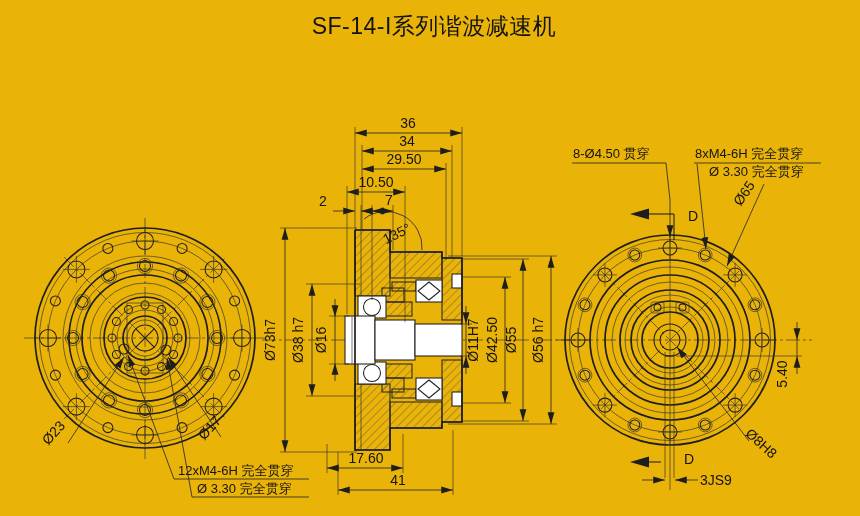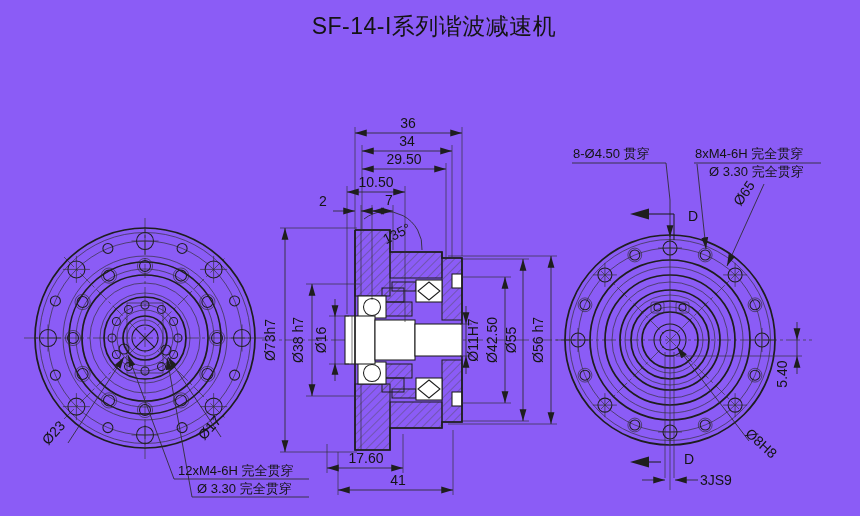--- a/index.html
+++ b/index.html
@@ -1,16 +1,16 @@
 <!DOCTYPE html>
 <html><head>
 <meta charset="utf-8">
 <style>
   html,body{margin:0;padding:0;background:#ffffff;}
-  .stage{width:860px;height:516px;position:relative;background:#8b5cf6;overflow:hidden;}
+  .stage{width:860px;height:516px;position:relative;background:#eab308;overflow:hidden;}
   svg{display:block;}
   text{fill:#141414;font-family:"Liberation Sans","DejaVu Sans",sans-serif;}
   .title-text{font-size:23px;letter-spacing:0.5px;}
   .dimtext{font-size:14px;}
   .note{font-size:13px;}
   .thick{stroke:#1e1e1e;stroke-width:1.7;fill:none;}
   .med{stroke:#1e1e1e;stroke-width:1.05;fill:none;}
   .thin{stroke:#2e2e2e;stroke-width:0.65;fill:none;}
   .dim{stroke:#2a2a2a;stroke-width:0.85;fill:none;}
   .cl{stroke:#3a3a3a;stroke-width:0.7;fill:none;stroke-dasharray:14 3 3 3;}

